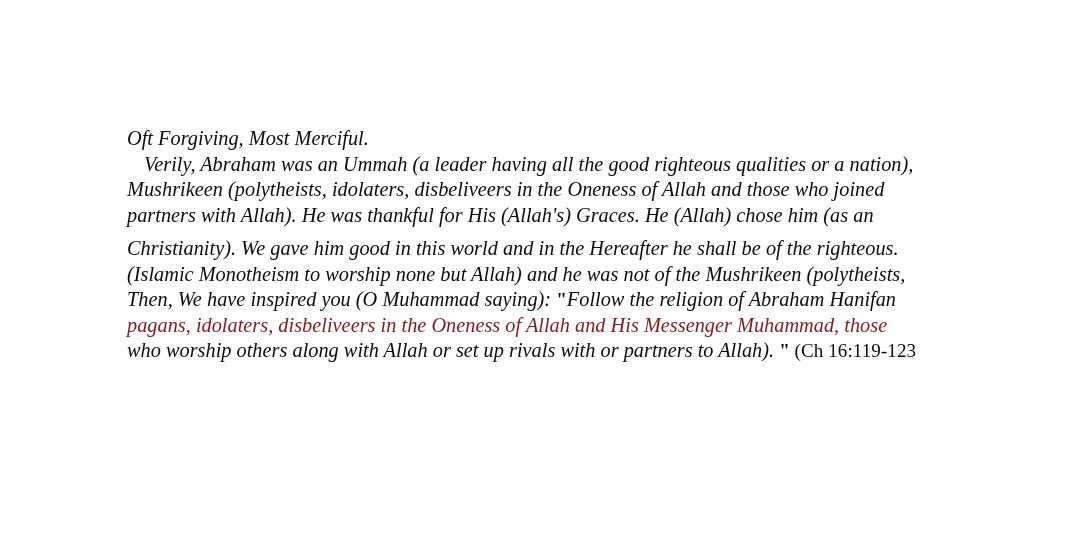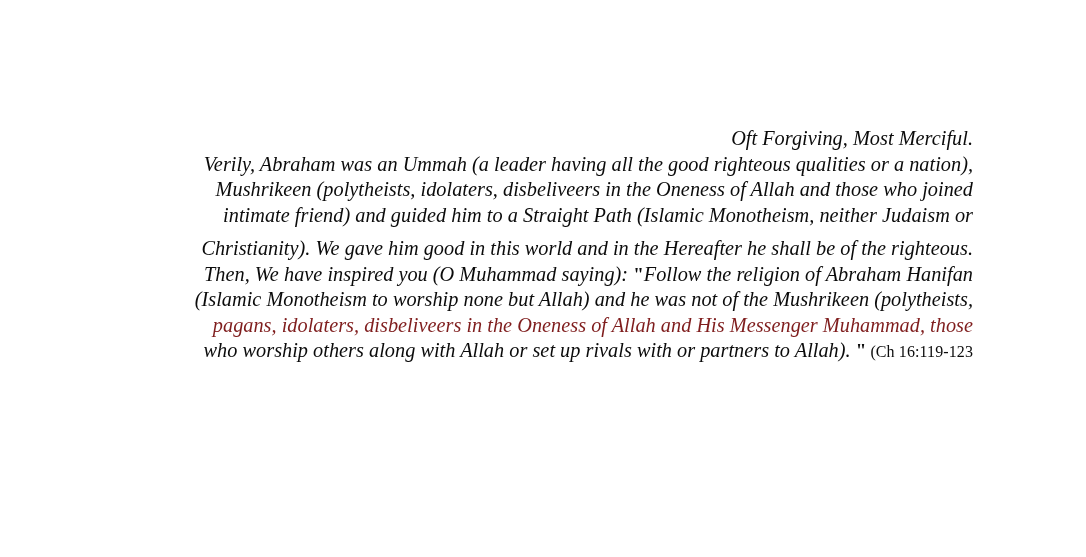--- a/index.html
+++ b/index.html
@@ -14,21 +14,20 @@
     font-family: "Liberation Serif", "DejaVu Serif", serif;
     color: #000000;
     -webkit-font-smoothing: antialiased;
   }
 
   #page {
     position: relative;
     width: 1086px;
     height: 416px;
     background: #ffffff;
-    text-align: right;
   }
 
   
   #passage {
     position: absolute;
     left: 127px;
     top: 126px;
     width: 846px;
   }
 
@@ -49,46 +48,46 @@
   
   .qmark {
     font-style: normal;
     font-weight: bold;
     font-size: 19px;
   }
 
   
   .roman {
     font-style: normal;
-    font-size: 16px;
+    font-size: 19px;
     letter-spacing: 0.1px;
   }
 </style>
 </head>
 <body>
 
 <div id="page" style="background: rgb(255, 255, 255);">
 
   <div id="passage">
 
     <div class="line first" style="color: rgb(11, 11, 11);">Oft Forgiving, Most Merciful.</div>
 
     <div class="line" style="color: rgb(11, 11, 11); margin-left: 12px;"> Verily, Abraham was an Ummah (a leader having all the good righteous qualities or a nation),</div>
 
 
     <div class="line" style="color: rgb(11, 11, 11);">Mushrikeen (polytheists, idolaters, disbeliveers in the Oneness of Allah and those who joined</div>
 
+    <div class="line" style="color: rgb(11, 11, 11);">partners with Allah). He was thankful for His (Allah's) Graces. He (Allah) chose him (as an</div>
 
-    <div class="line" style="color: rgb(11, 11, 11);">intimate friend) and guided him to a Straight Path (Islamic Monotheism, neither Judaism or</div>
 
     <div class="line" style="color: rgb(11, 11, 11); margin-top: 8px;">Christianity). We gave him good in this world and in the Hereafter he shall be of the righteous.</div>
 
+    <div class="line" style="color: rgb(11, 11, 11);">(Islamic Monotheism to worship none but Allah) and he was not of the Mushrikeen (polytheists,</div>
+
     <div class="line" style="color: rgb(11, 11, 11);"><span>Then, We have inspired you (O Muhammad saying): </span><span class="qmark">"</span><span>Follow the religion of Abraham Hanifan</span></div>
-
-    <div class="line" style="color: rgb(11, 11, 11);">(Islamic Monotheism to worship none but Allah) and he was not of the Mushrikeen (polytheists,</div>
 
     <div class="line" style="color: #7f1d1d;">pagans, idolaters, disbeliveers in the Oneness of Allah and His Messenger Muhammad, those</div>
 
     <div class="line" style="color: rgb(11, 11, 11);"><span>who worship others along with Allah or set up rivals with or partners to Allah). </span><span class="qmark">"</span><span class="roman"> (Ch 16:119-123</span></div>
 
 
   </div>
 
 </div>
 

